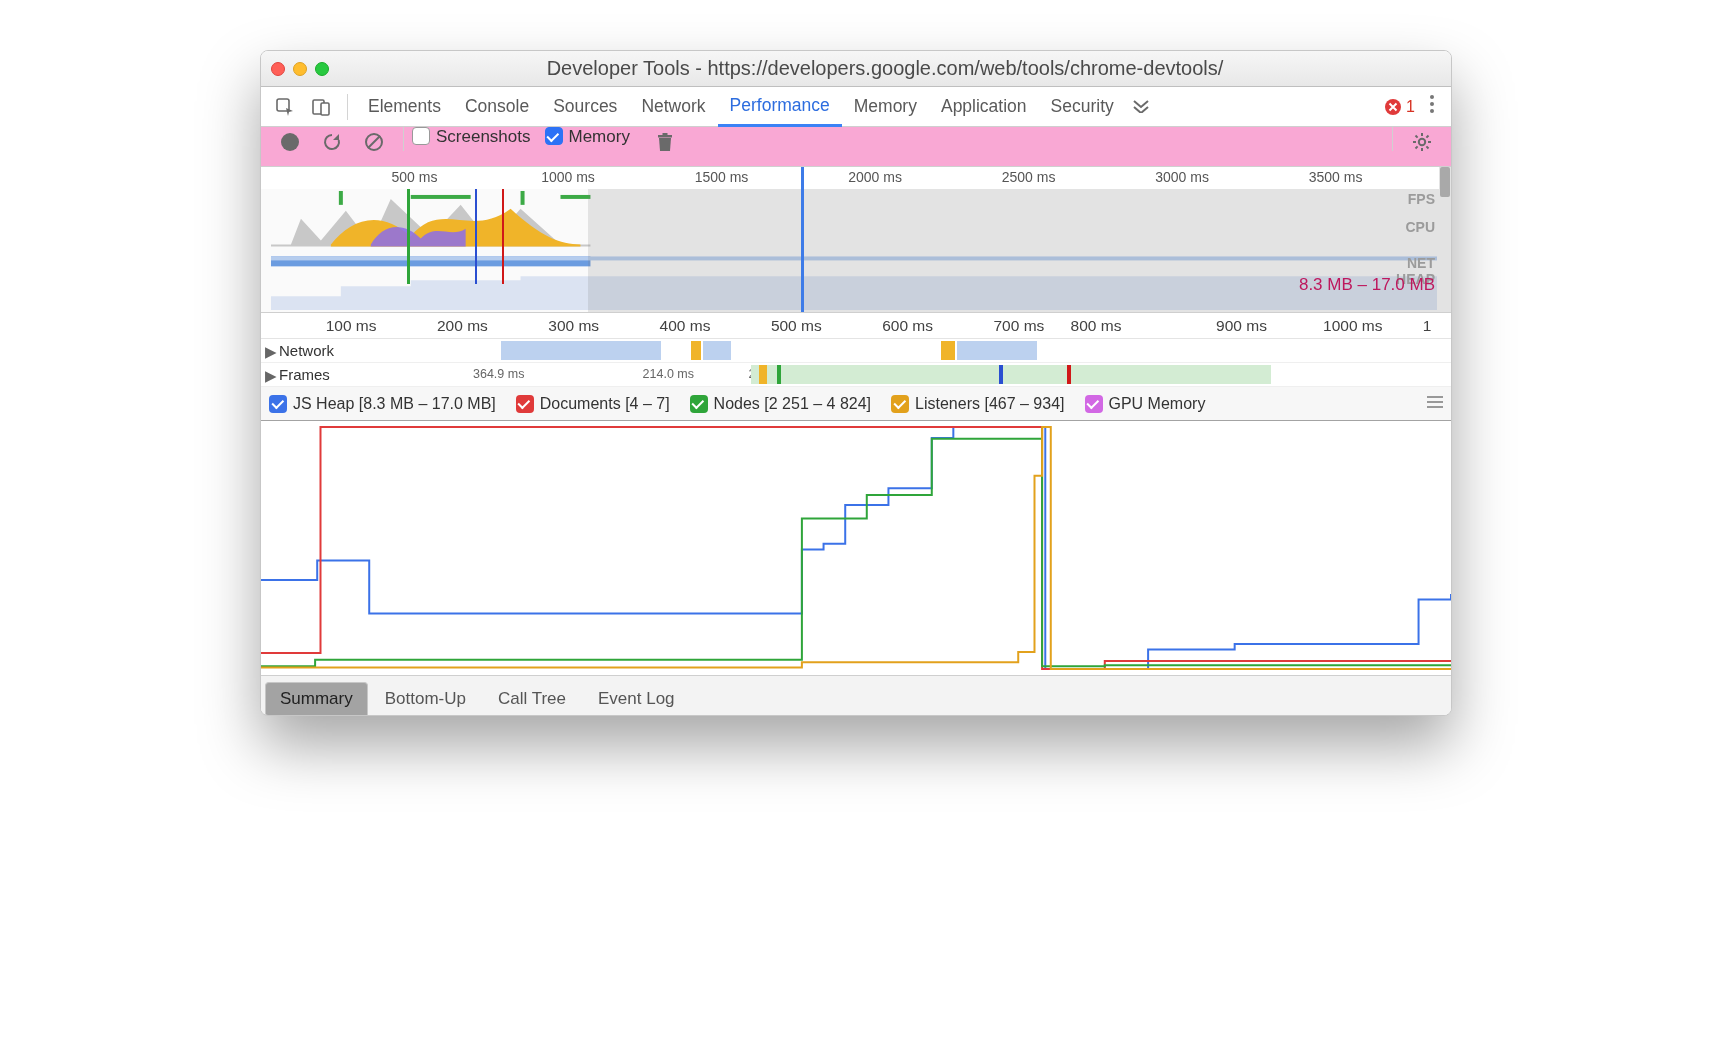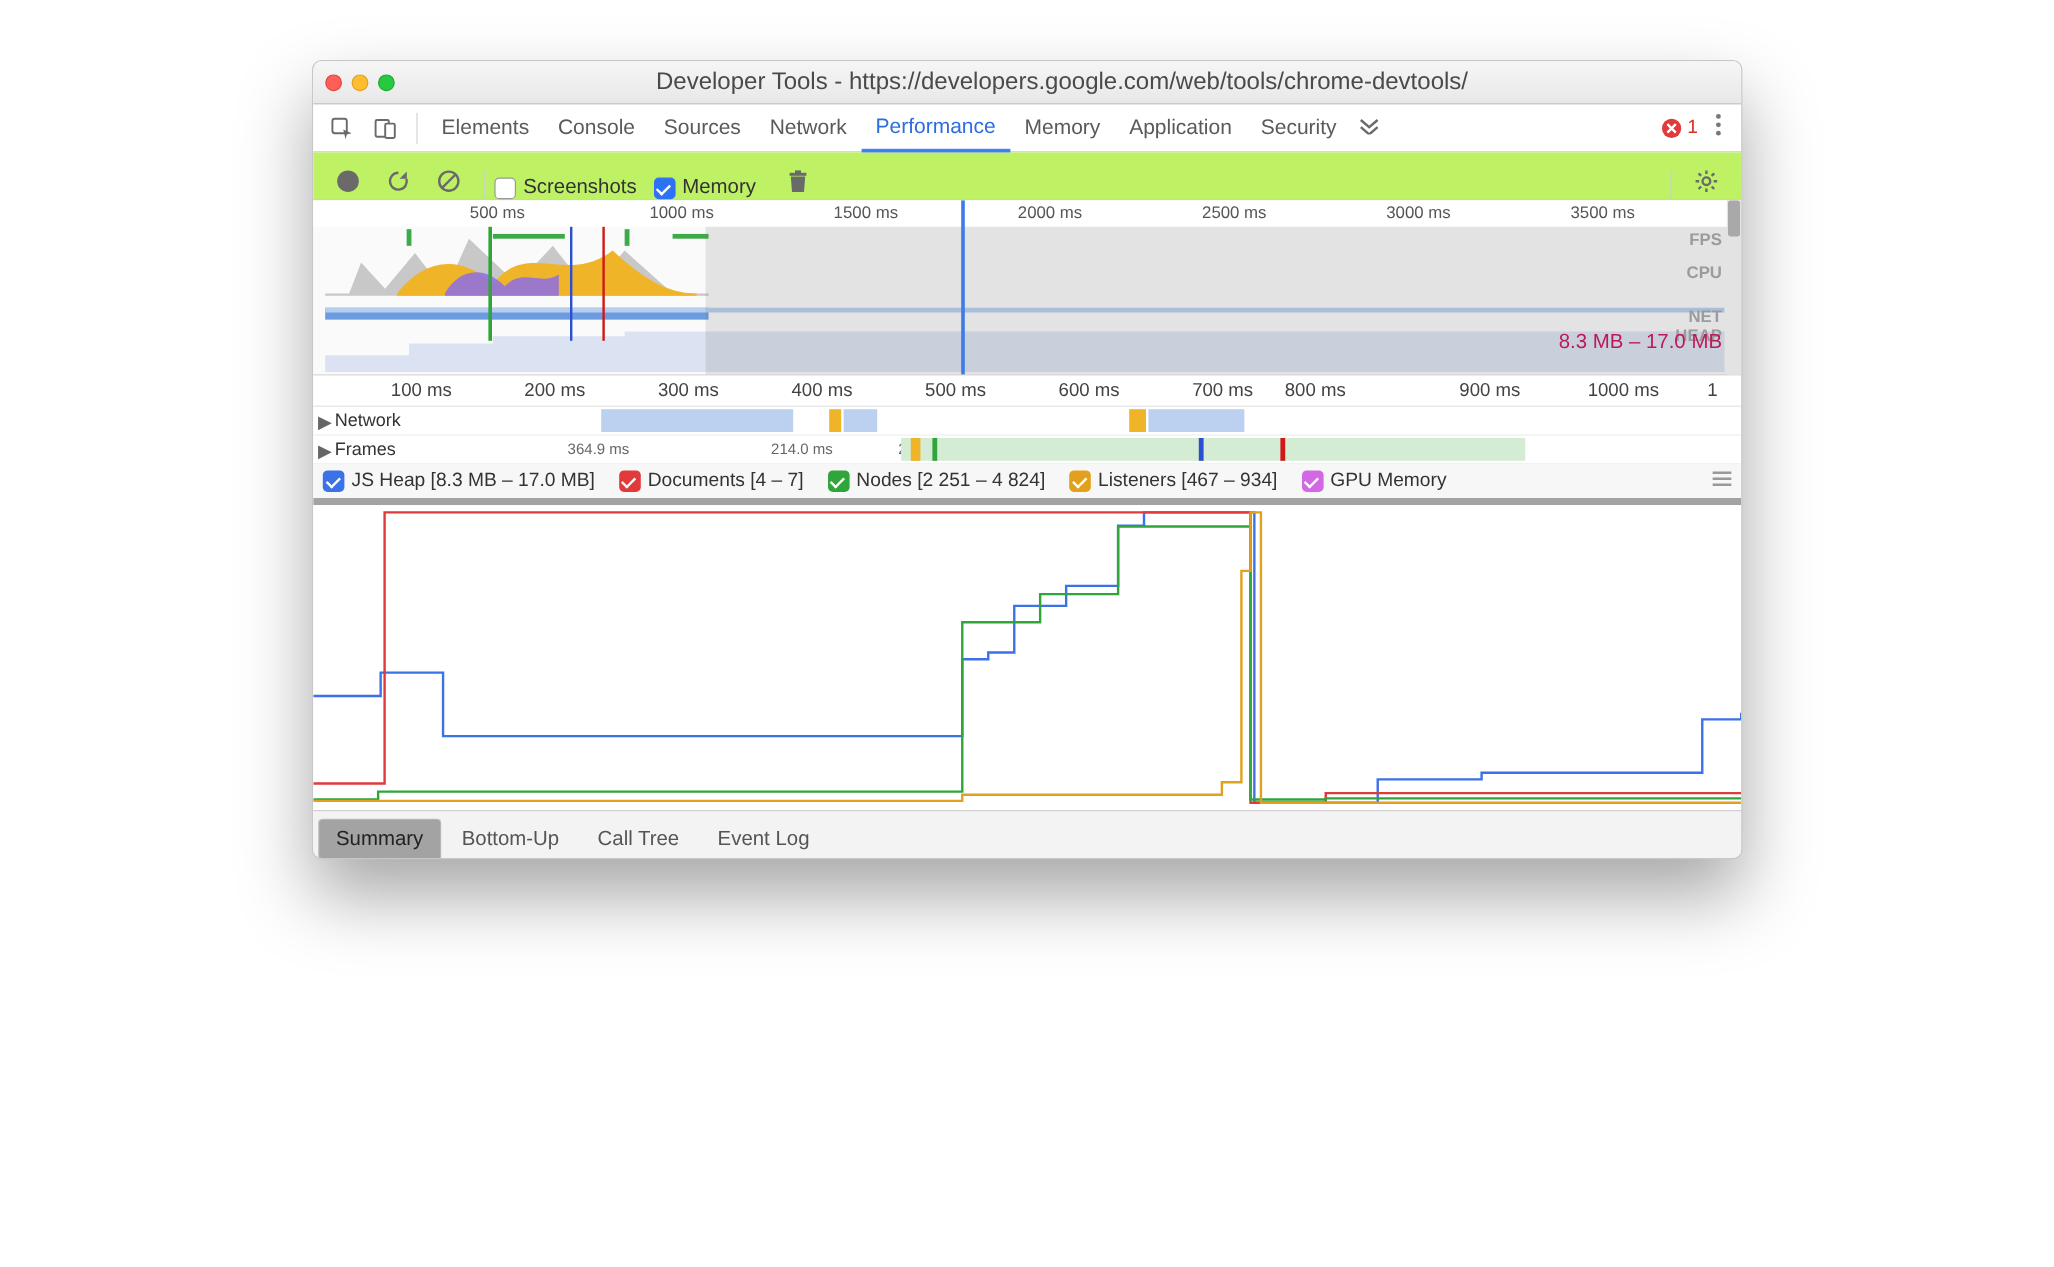--- a/index.html
+++ b/index.html
@@ -42,21 +42,21 @@
   .tab-sep { width:1px; height:26px; background:#d4d4d4; margin:0 8px; }
   .tab { padding:0 12px; height:40px; display:flex; align-items:center; color:#5a5a5a; font-size:17.5px; cursor:pointer;}
   .tab.active { color:#2d6ddf; border-bottom:3px solid #3b82f6; margin-bottom:-1px; font-weight:500;}
   .tab-more { color:#6a6a6a; font-size:20px; cursor:pointer; margin:0 6px;}
   .tab-right { margin-left:auto; display:flex; align-items:center; gap:10px; padding-right:6px;}
   .errbadge{ display:flex; align-items:center; gap:4px; color:#d63324; font-size:16px;}
   .errbadge svg{display:block;}
   .kebab { color:#7a7a7a; font-size:20px; cursor:pointer; padding:0 4px;}
   
   .perf-toolbar {
-    height: 40px; background:#bef264; display:flex; align-items:flex-end;
+    height: 40px; background:#f9a8d4; display:flex; align-items:flex-start;
     padding:0 8px; border-bottom:1px solid #cfcfcf;
   }
   .rec-dot { width:18px; height:18px; border-radius:50%; background:#6a6a6a;}
   .tbtn { width:30px; height:30px; display:flex; align-items:center; justify-content:center; color:#6a6a6a; cursor:pointer; margin:0 6px;}
   .vsep{ width:1px; height:24px; background:#d0d0d0; margin:0 8px;}
   .chk { width:18px;height:18px;border:1.5px solid #999;border-radius:4px;display:inline-flex;align-items:center;justify-content:center;background:#fff;}
   .chk.on{ background:#2d72f6;border-color:#2d72f6;}
   .chk.on::after{content:"";width:9px;height:5px;border-left:2.5px solid #fff;border-bottom:2.5px solid #fff;transform:rotate(-45deg) translate(0,-1px);}
   .chklabel{ font-size:17px; color:#333; margin:0 14px 0 6px;}
   .gear { margin-left:auto; }
@@ -73,21 +73,21 @@
   
   .det-ruler{height:26px;background:#fff;border-bottom:1px solid #e4e4e4;position:relative;}
   .det-ruler span{position:absolute;top:4px;font-size:15.5px;color:#424242;transform:translateX(-50%);}
   
   .tracks{background:#fff;}
   .track{position:relative;height:24px;border-bottom:1px solid #efefef;font-size:15px;color:#333;}
   .track .caret{position:absolute;left:4px;top:4px;color:#666;}
   .track .tlabel{position:absolute;left:18px;top:3px;}
   .tinytime{position:absolute;top:4px;font-size:12.5px;color:#666;}
   
-  .legend{height:34px;display:flex;align-items:center;gap:6px;padding:0 8px;border-bottom:6px solid #a3a3a3;background:#f7f7f7;}
+  .legend{height:34px;display:flex;align-items:center;gap:6px;padding:0 8px;border-bottom:1px solid #a3a3a3;background:#f7f7f7;}
   .legbox{width:18px;height:18px;border-radius:4px;display:inline-flex;align-items:center;justify-content:center;}
   .legbox::after{content:"";width:9px;height:5px;border-left:2.5px solid #fff;border-bottom:2.5px solid #fff;transform:rotate(-45deg) translate(0,-1px);}
   .leg{display:flex;align-items:center;gap:6px;font-size:16px;color:#333;margin-right:14px;cursor:pointer;}
   .legend .menu{margin-left:auto;color:#888;cursor:pointer;}
   
   .memchart{height:254px;background:#fff;position:relative;}
   
   .bottom-tabs{height:40px;display:flex;align-items:flex-end;background:#f3f3f3;border-top:1px solid #cfcfcf;padding:0 8px 0 4px;gap:2px;}
   .btab{padding:6px 14px;font-size:17px;color:#555;cursor:pointer;border:1px solid transparent;border-bottom:none;border-radius:4px 4px 0 0;}
   .btab.active{background:#a3a3a3;border-color:#c7c7c7;color:#222;}

